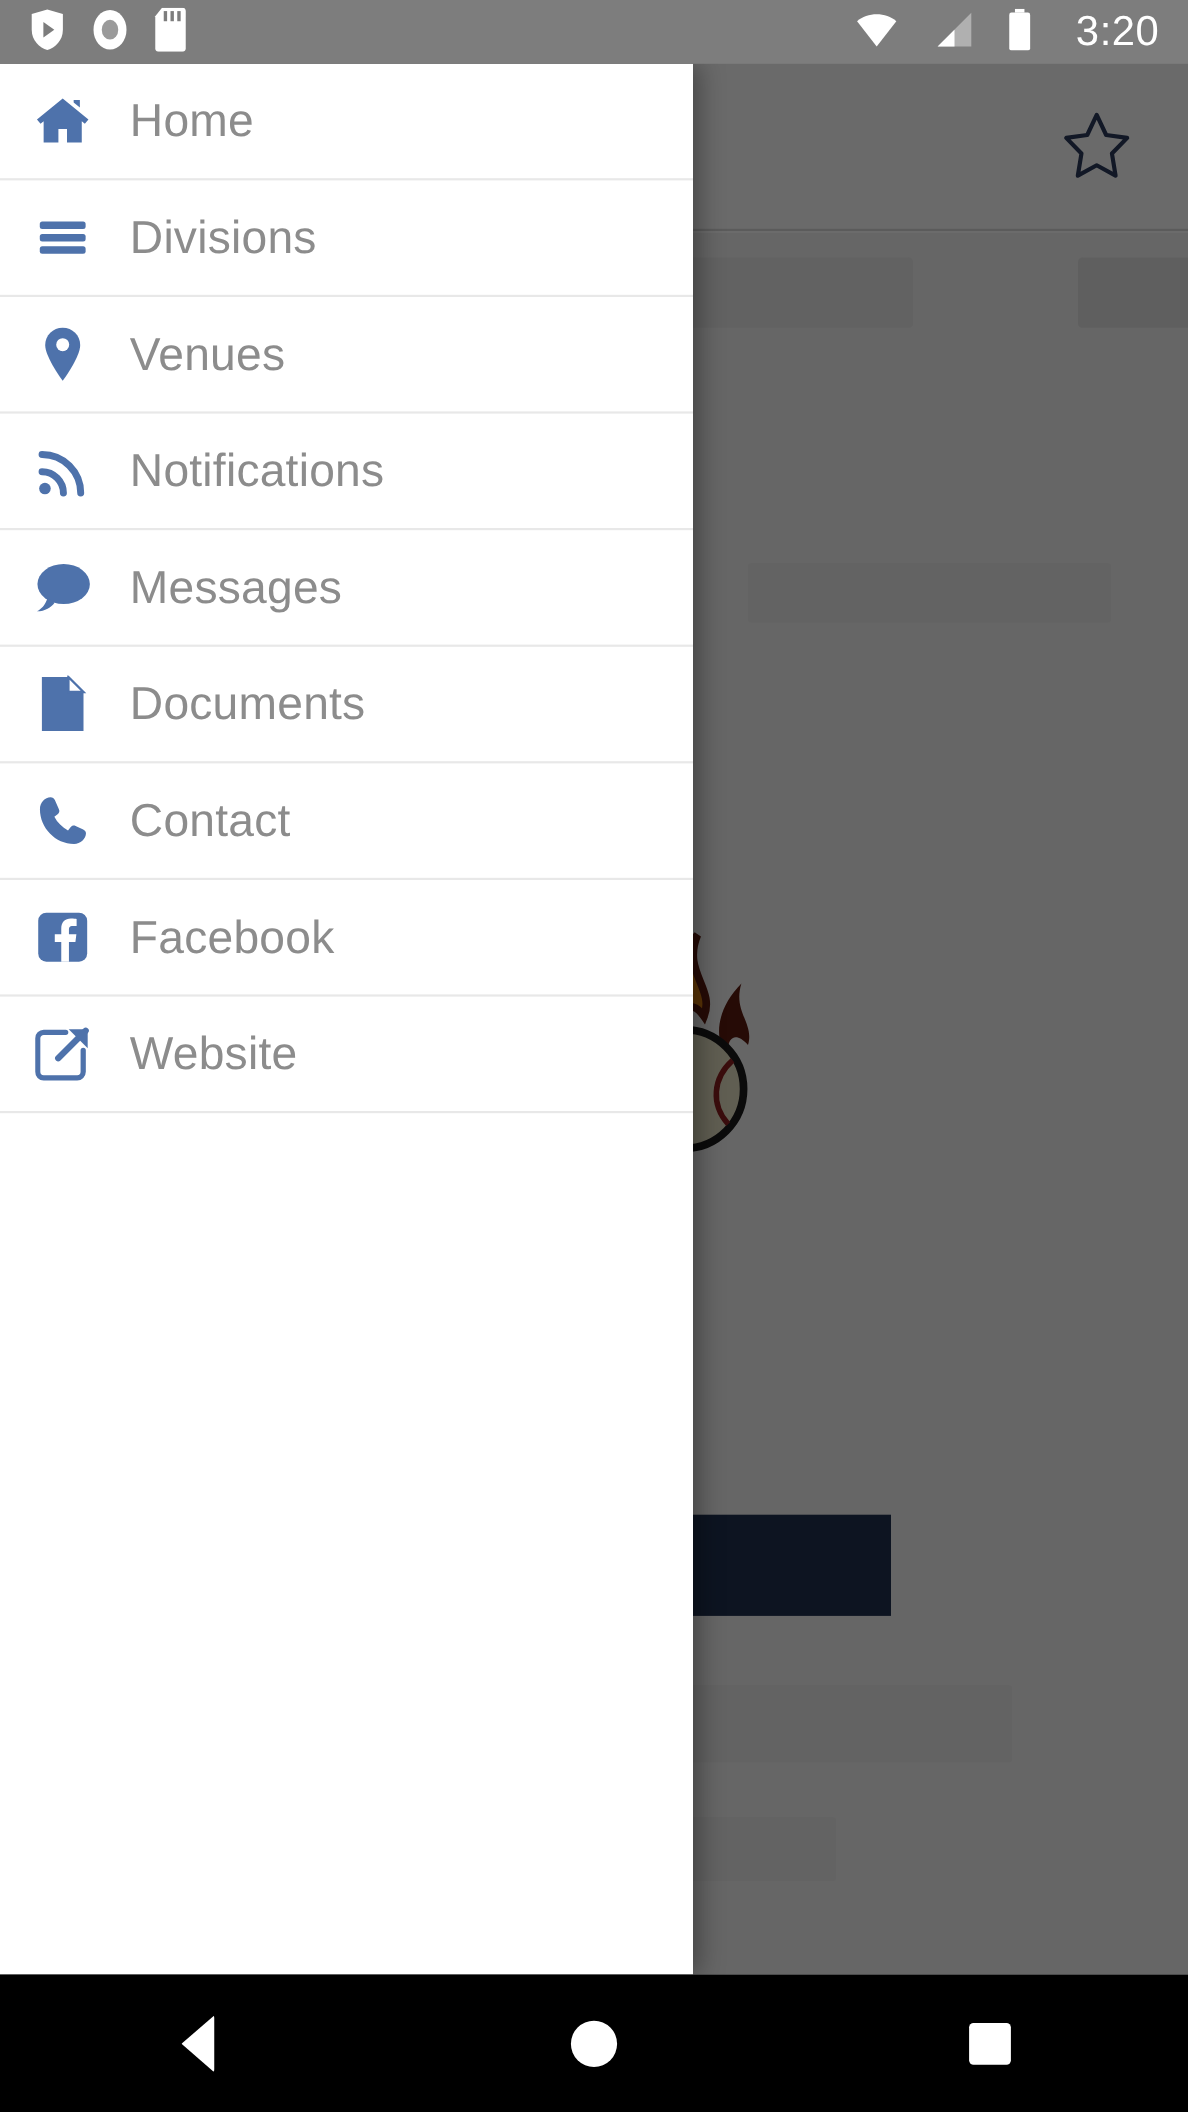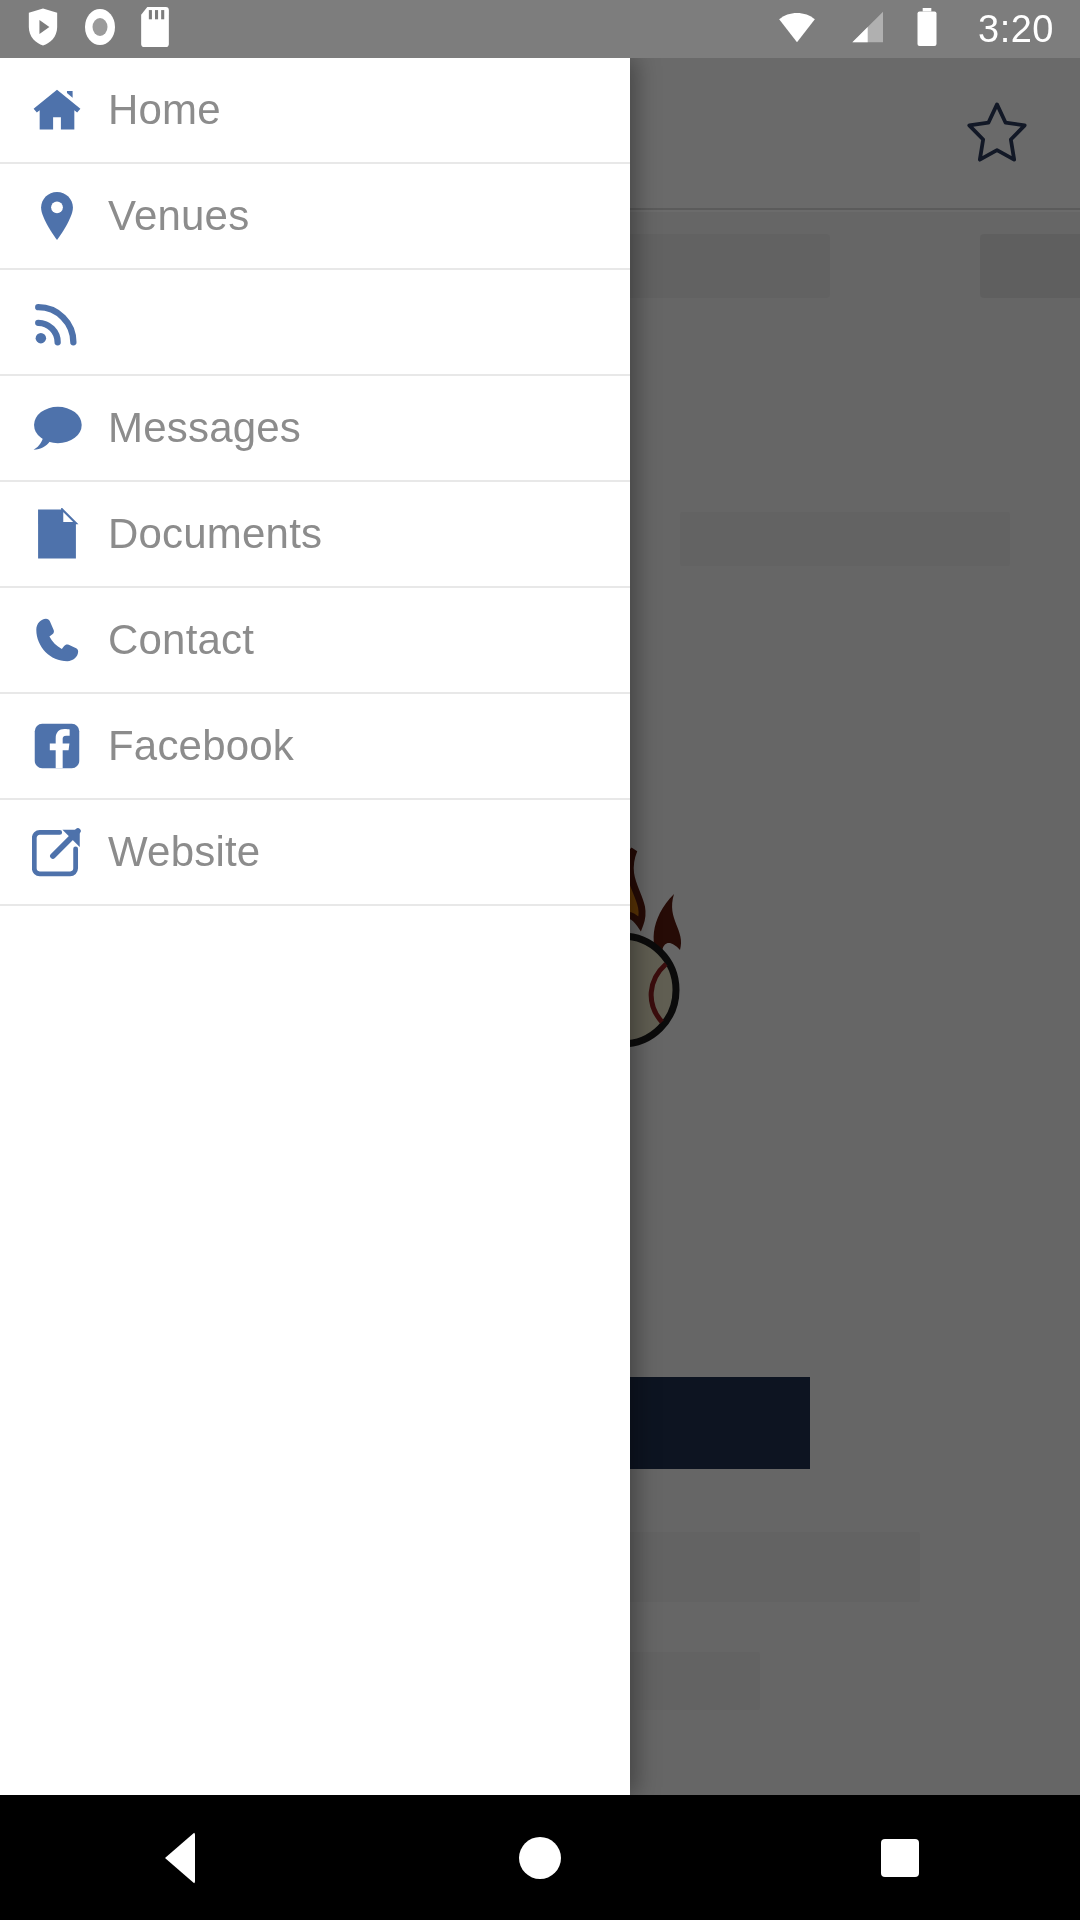--- a/index.html
+++ b/index.html
@@ -108,21 +108,21 @@
     border-bottom:2px solid #e8e8e8;
     padding-left:26px;
     cursor:pointer;
   }
   .drawer-icon {
     width:62px; min-width:62px; height:62px;
     display:flex; align-items:center; justify-content:center;
   }
   .drawer-icon svg { display:block; }
   .drawer-label {
-    margin-left:20px;
+    margin-left:30px;
     font-size:42px;
     color:#8c8c8c;
     letter-spacing:0.2px;
     white-space:nowrap;
     text-align:right;
   }
 
   
   #navbar {
     position:absolute; left:0; bottom:0; width:1080px; height:125px;
@@ -269,40 +269,51 @@
     <div class="drawer-item">
       <span class="drawer-icon">
         <svg width="52" height="52" viewBox="0 0 24 24" fill="#4e72ab">
           <path d="M12 2.6 L1.2 11.4 l1.5 1.8 L4 12.1 V21 h6.2v-5.6h3.6V21H20v-8.9l1.3 1.1 1.5-1.8 Z"></path>
           <path d="M16.6 3.2h2.6v3.1l-2.6-2.1z"></path>
         </svg>
       </span>
       <span class="drawer-label">Home</span>
     </div>
 
+    <div class="drawer-item">
+      <span class="drawer-icon">
+        <svg width="50" height="50" viewBox="0 0 24 24" fill="#4e72ab">
+          <rect x="2" y="5" width="20" height="3.3" rx="1.1"></rect>
+          <rect x="2" y="10.4" width="20" height="3.3" rx="1.1"></rect>
+          <rect x="2" y="15.8" width="20" height="3.3" rx="1.1"></rect>
+        </svg>
+      </span>
+      <span class="drawer-label">Divisions</span>
+    </div>
 
 
     <div class="drawer-item">
       <span class="drawer-icon">
         <svg width="46" height="50" viewBox="0 0 16 22" fill="#4e72ab">
           <path d="M8 0.4C4.1 0.4 1 3.5 1 7.3c0 5 7 14.3 7 14.3s7-9.3 7-14.3C15 3.5 11.9.4 8 .4Z"></path>
           <circle cx="8" cy="7.2" r="2.6" fill="#ffffff"></circle>
         </svg>
       </span>
       <span class="drawer-label">Venues</span>
     </div>
 
     <div class="drawer-item">
       <span class="drawer-icon">
         <svg width="48" height="48" viewBox="0 0 22 22" fill="none" stroke="#4e72ab" stroke-width="2.9" stroke-linecap="round">
           <circle cx="3.6" cy="18.4" r="2.4" fill="#4e72ab" stroke="none"></circle>
           <path d="M2.4 11.4c4.9 0 8.9 4 8.9 8.9"></path>
           <path d="M2.4 4.2c8.9 0 16.1 7.2 16.1 16.1"></path>
         </svg>
       </span>
+      <span class="drawer-label">Notifications</span>
     </div>
 
 
     <div class="drawer-item">
       <span class="drawer-icon">
         <svg width="52" height="48" viewBox="0 0 24 22" fill="#4e72ab">
           <ellipse cx="12.4" cy="9.6" rx="11" ry="8.4"></ellipse>
           <path d="M5.6 15.4 C4.6 18.6 3 20 1.2 21 c3.4 0 6-1.6 7.4-3.6z"></path>
         </svg>
       </span>

